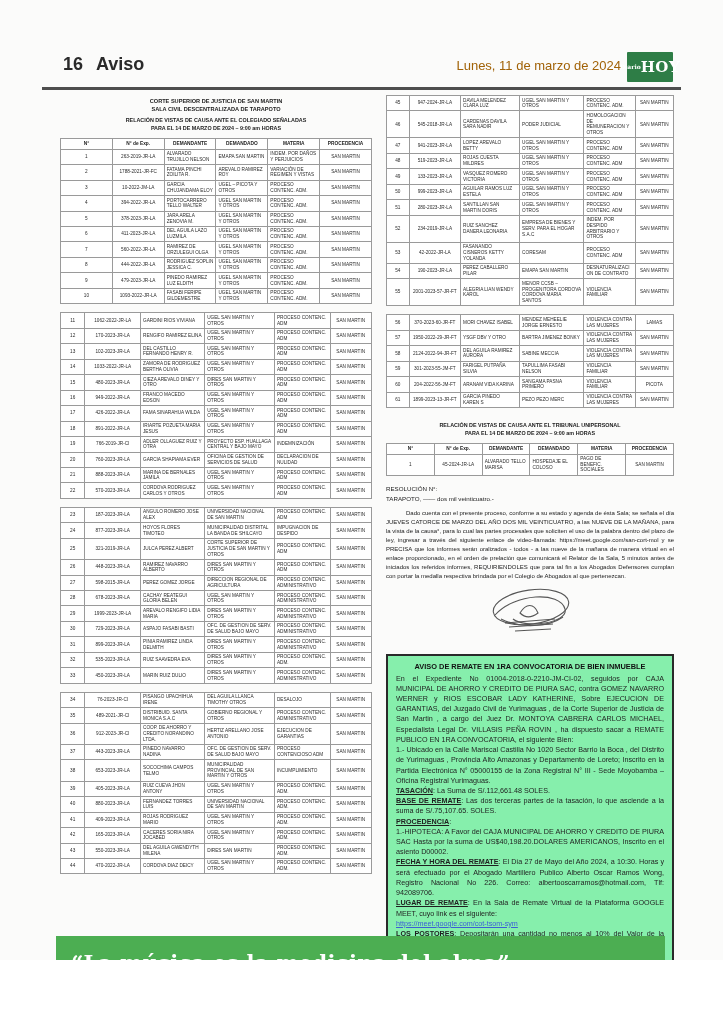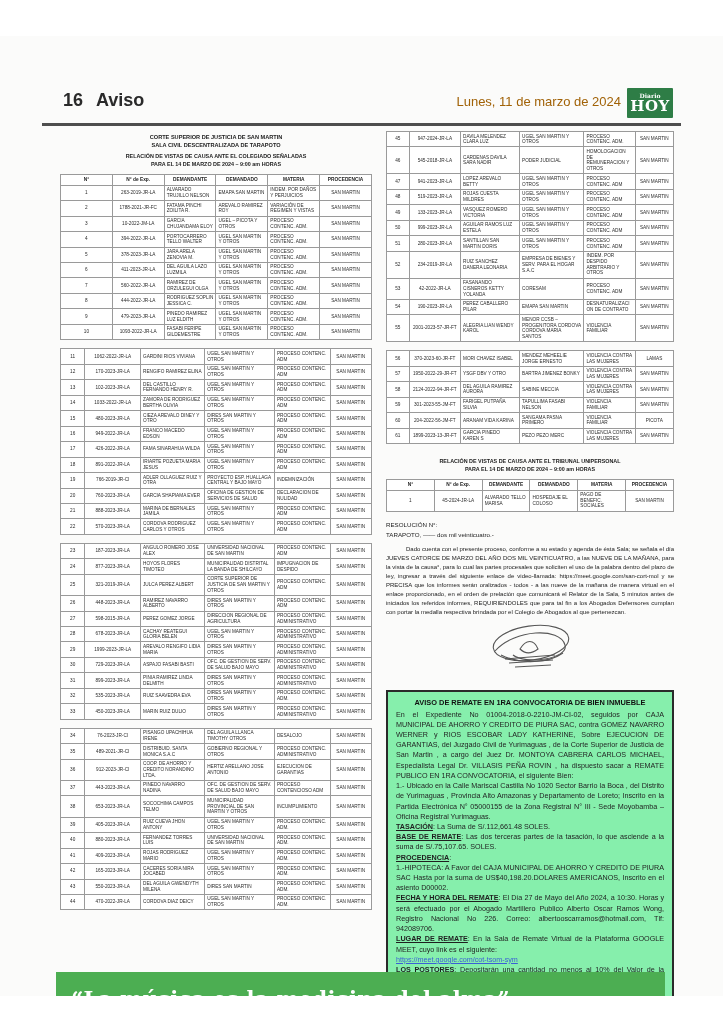--- a/index.html
+++ b/index.html
@@ -1,26 +1,26 @@
 <!DOCTYPE html>
 <html><head>
 <meta charset="utf-8">
 <style>
   html,body{margin:0;padding:0;background:#ffffff;}
   .page{position:relative;width:723px;height:960px;background:#fbfbfa;overflow:hidden;
-        font-family:"Liberation Sans",sans-serif;color:#1c1c1c;margin-top:36px;}
+        font-family:"Liberation Sans",sans-serif;color:#1c1c1c;}
 
   
   .masthead{position:absolute;left:0;top:0;width:723px;height:92px;}
   .pg-num{position:absolute;left:63px;top:54px;font-size:18px;font-weight:bold;color:#2a2a2a;}
   .section-title{position:absolute;left:96px;top:54px;font-size:18px;font-weight:bold;color:#2a2a2a;}
   .issue-date{position:absolute;right:102px;top:58px;font-size:13px;color:#a16207;
               font-family:"Liberation Sans",sans-serif;}
   .logo{position:absolute;left:627px;top:52px;width:46px;height:30px;background:#2e7d46;
-        display:flex;flex-direction:column;align-items:center;justify-content:center;border-radius:1px;}
+        display:flex;flex-direction:row;align-items:center;justify-content:center;border-radius:1px;}
   .logo .lg-top{font-size:6px;color:#fff;font-weight:bold;line-height:6px;font-family:"DejaVu Serif",serif;}
   .logo .lg-main{font-size:15px;color:#fff;font-weight:bold;line-height:15px;letter-spacing:.5px;
                  font-family:"DejaVu Serif",serif;}
   .head-rule{position:absolute;left:42px;top:87px;width:639px;border-top:3px solid #4e4e4e;}
 
   
   .col-left{position:absolute;left:60px;top:97px;width:312px;}
   .col-right{position:absolute;left:386px;top:95px;width:288px;}
 
   .court-head{ text-align:center;font-weight:bold;font-size:5.6px;line-height:1.45;color:#222;

